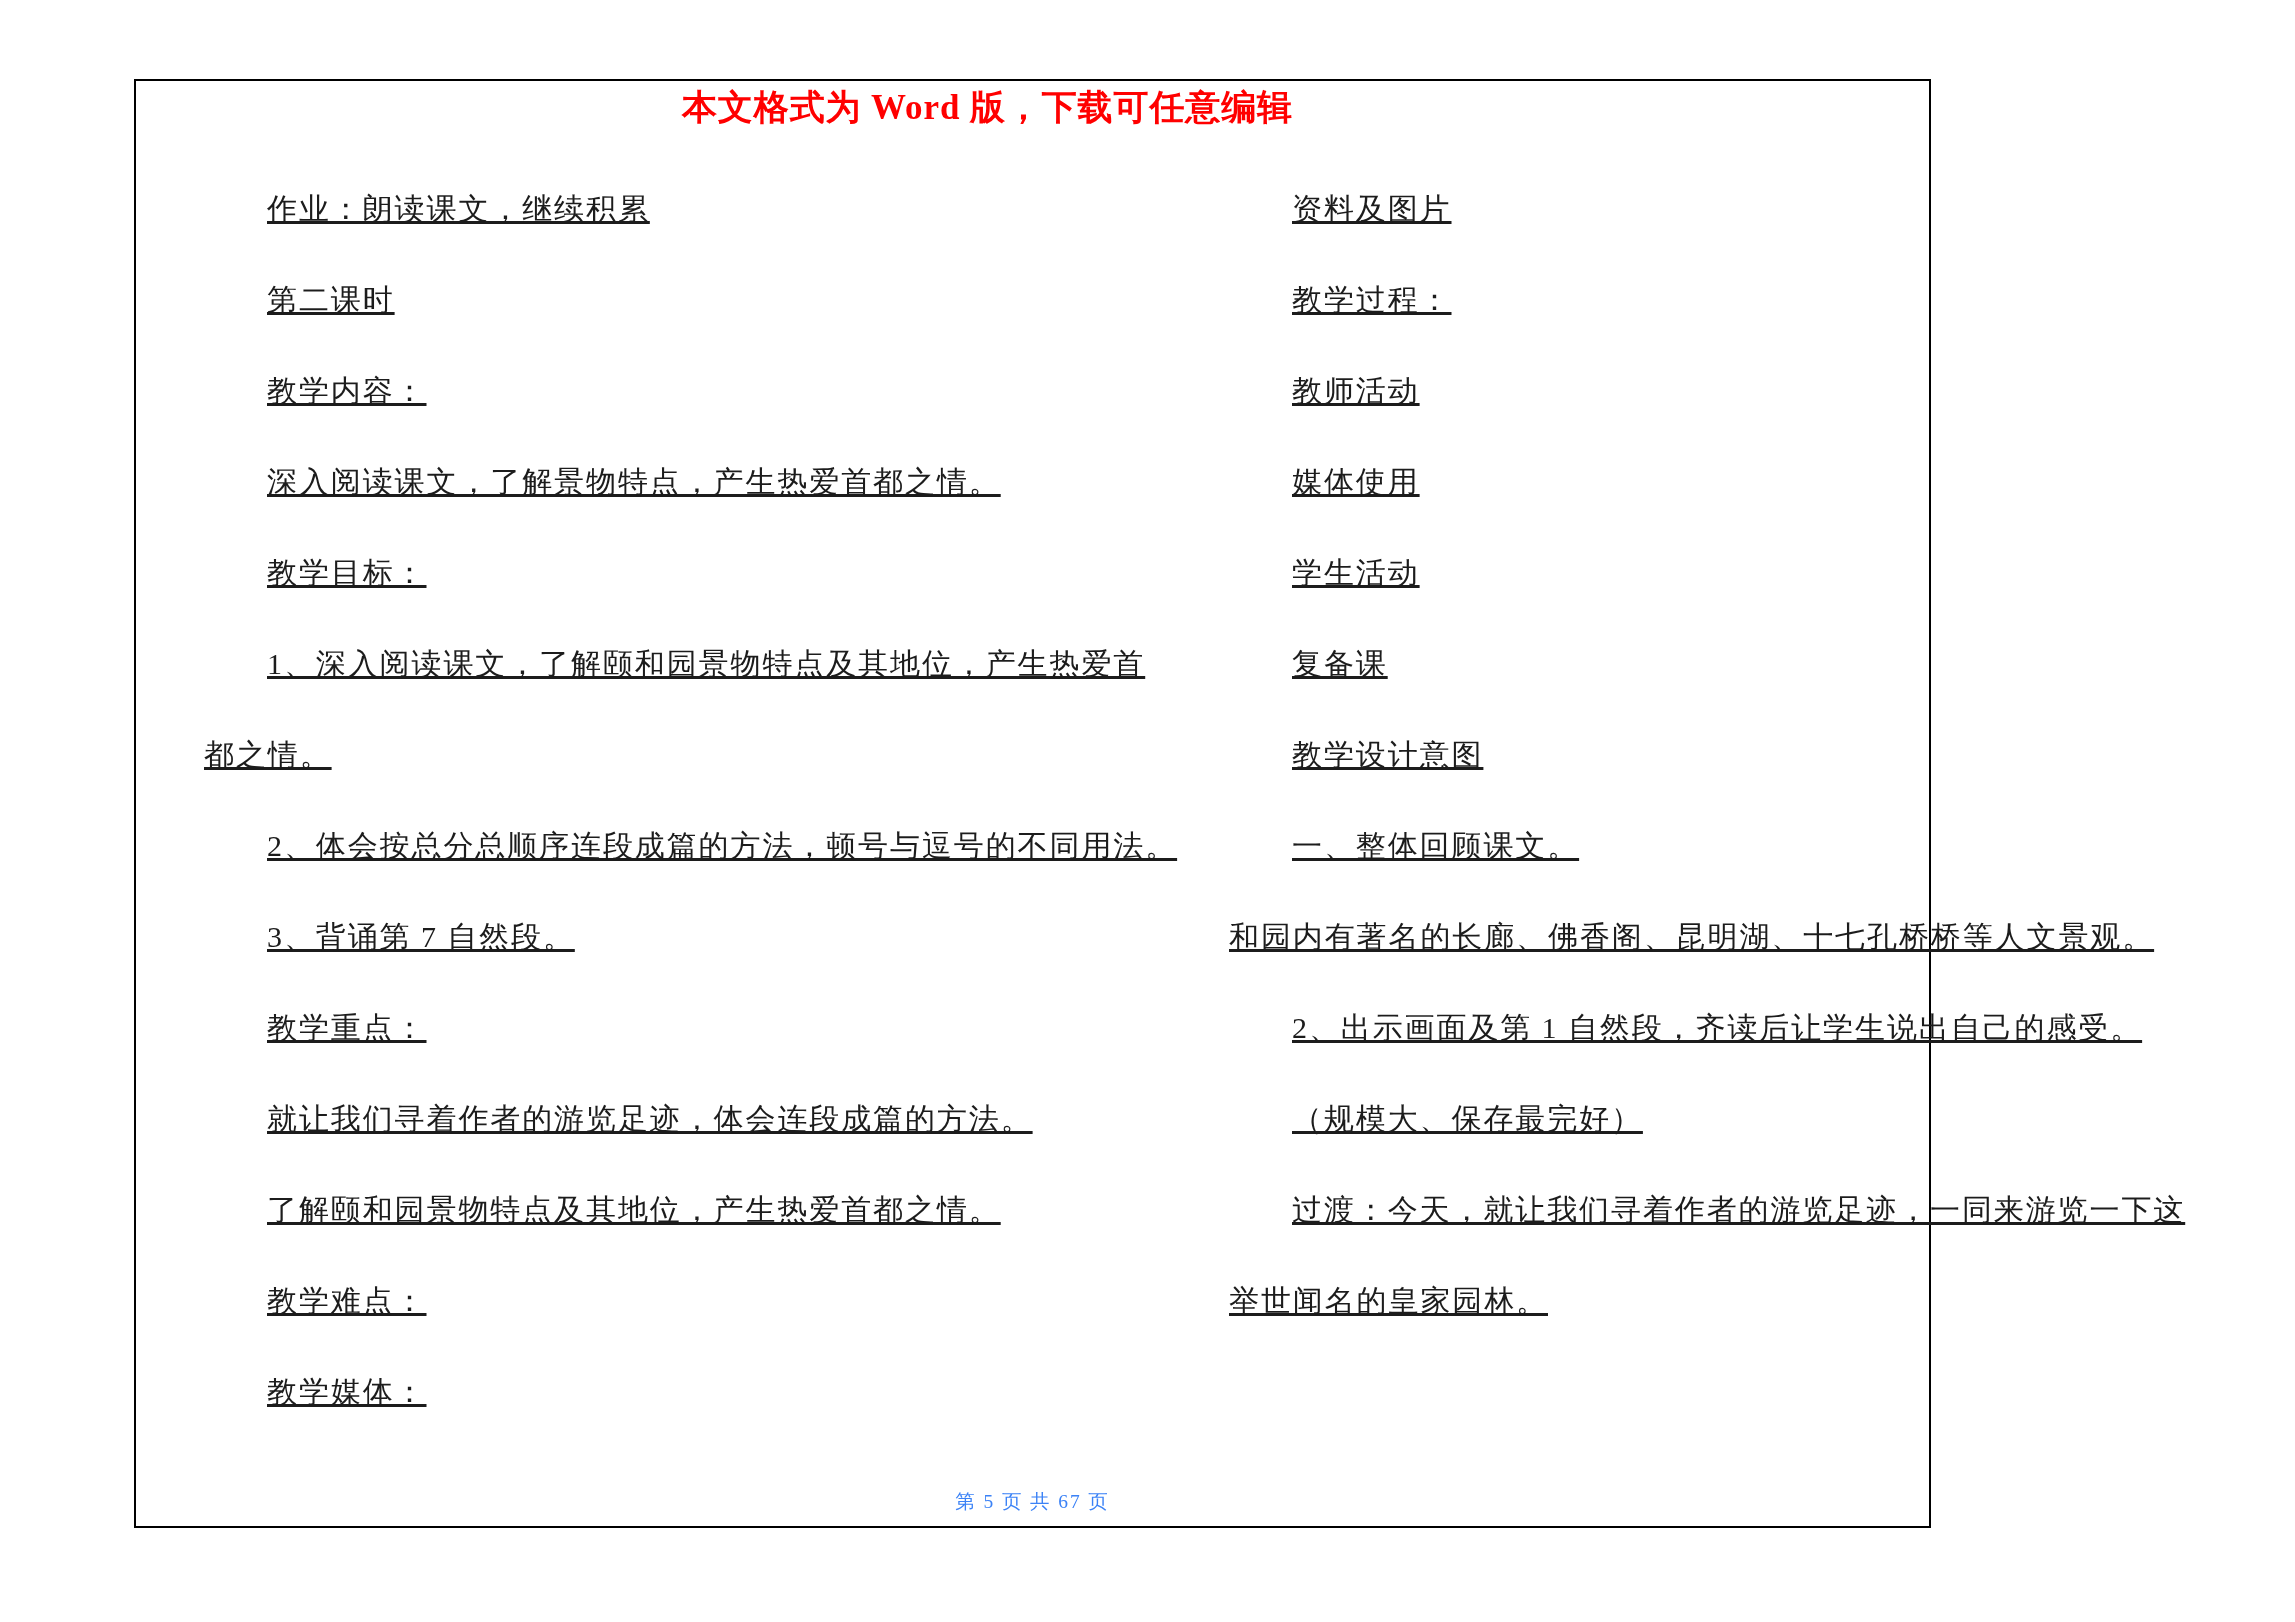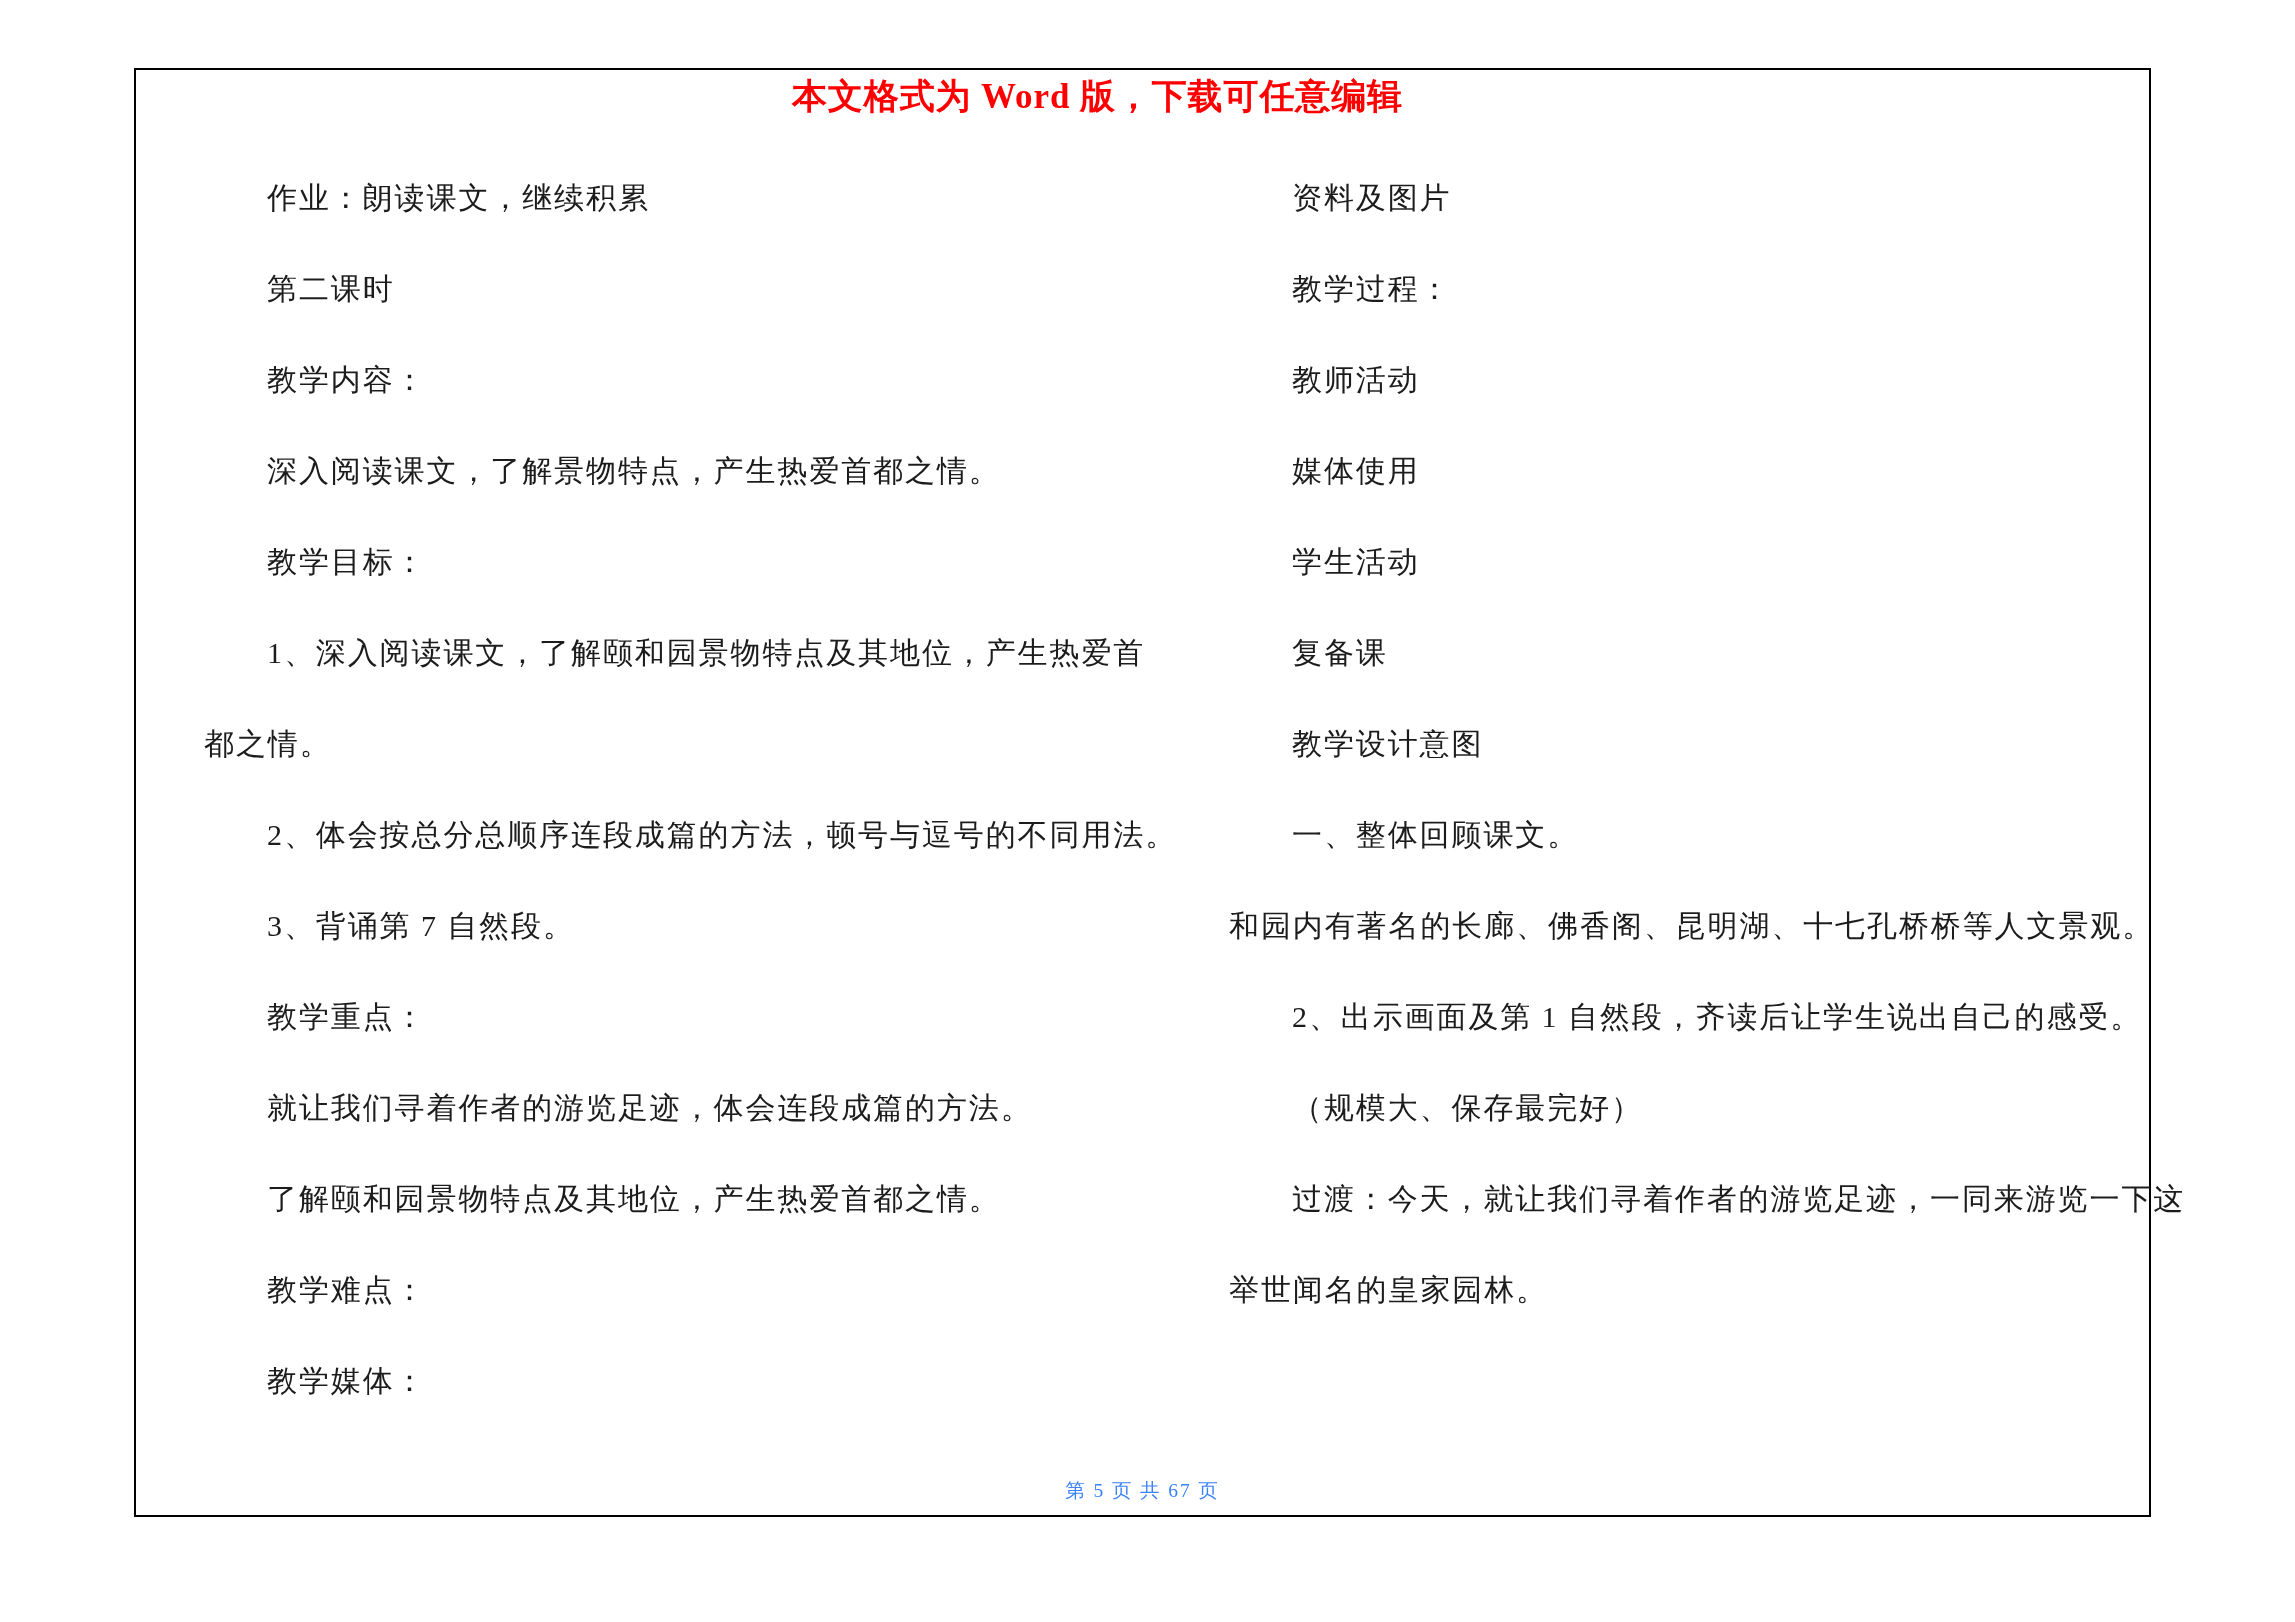--- a/index.html
+++ b/index.html
@@ -12,22 +12,22 @@
     width: 2296px;
     height: 1622px;
     background: #ffffff;
     overflow: hidden;
     font-family: "Liberation Serif", "DejaVu Serif", serif;
     color: var(--color-text, #1c1c1c);
   }
   .frame {
     position: absolute;
     left: 134px;
-    top: 68px;
-    width: 2017px;
+    top: 79px;
+    width: 1797px;
     height: 1449px;
     border: 2.8px solid var(--color-border, #000000);
     box-sizing: border-box;
   }
   .notice {
     position: absolute;
     top: 5.6px;
     left: -45px;
     width: 100%;
     height: 41px;
@@ -35,20 +35,21 @@
     text-align: center;
     font-size: 35px;
     font-weight: bold;
     letter-spacing: 0.9px;
     color: var(--color-notice, #ff0000);
     white-space: nowrap;
   }
   .col {
     position: absolute;
     top: 83px;
+    text-decoration: underline;
   }
   .col-left  { left: 68px;   width: 1011px; }
   .col-right { left: 1081px; width: 928px; margin-left: 12px; }
   .line {
     height: 91px;
     display: flex;
     align-items: center;
     font-size: 30px;
     letter-spacing: 1.9px;
     white-space: nowrap;

